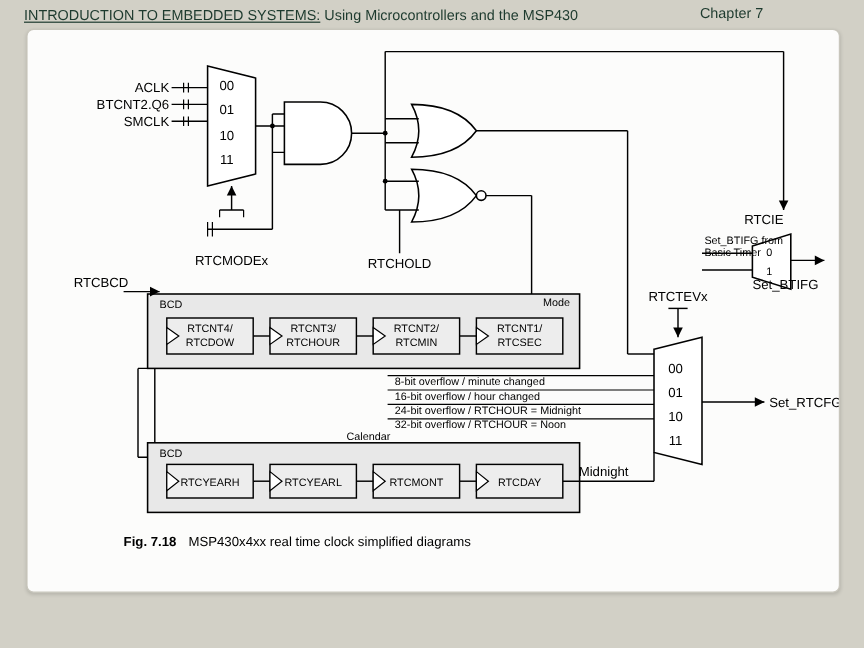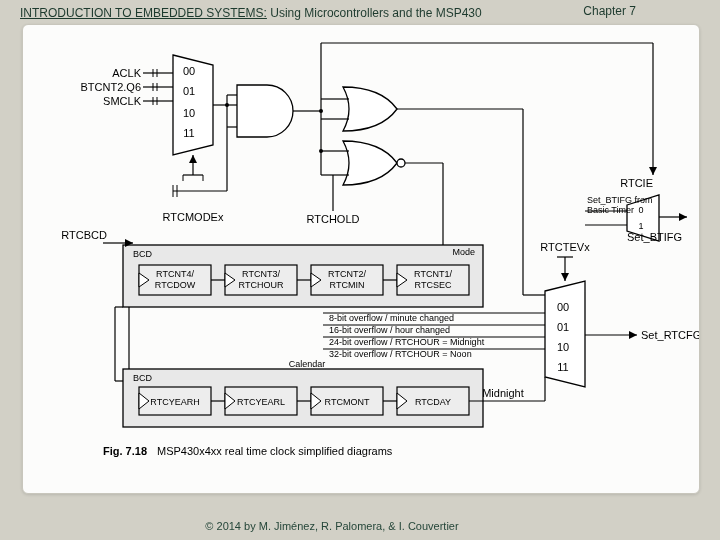--- a/index.html
+++ b/index.html
@@ -227,14 +227,13 @@
       <text class="lblsm" x="564" y="178" text-anchor="start">Set_BTIFG from</text>
       <text class="lblsm" x="564" y="188" text-anchor="start">Basic Timer</text>
 
       <line class="w" x1="500" y1="270" x2="522" y2="270"></line>
 
       <text class="capb" x="80" y="430">Fig. 7.18</text>
       <text class="cap" x="134" y="430">MSP430x4xx real time clock simplified diagrams</text>
     </svg>
   </div>
 
-  <div class="footer">© 2014 by M. Jiménez, R. Palomera, &amp; I. Couvertier</div>
 </div>
 
 </body></html>

